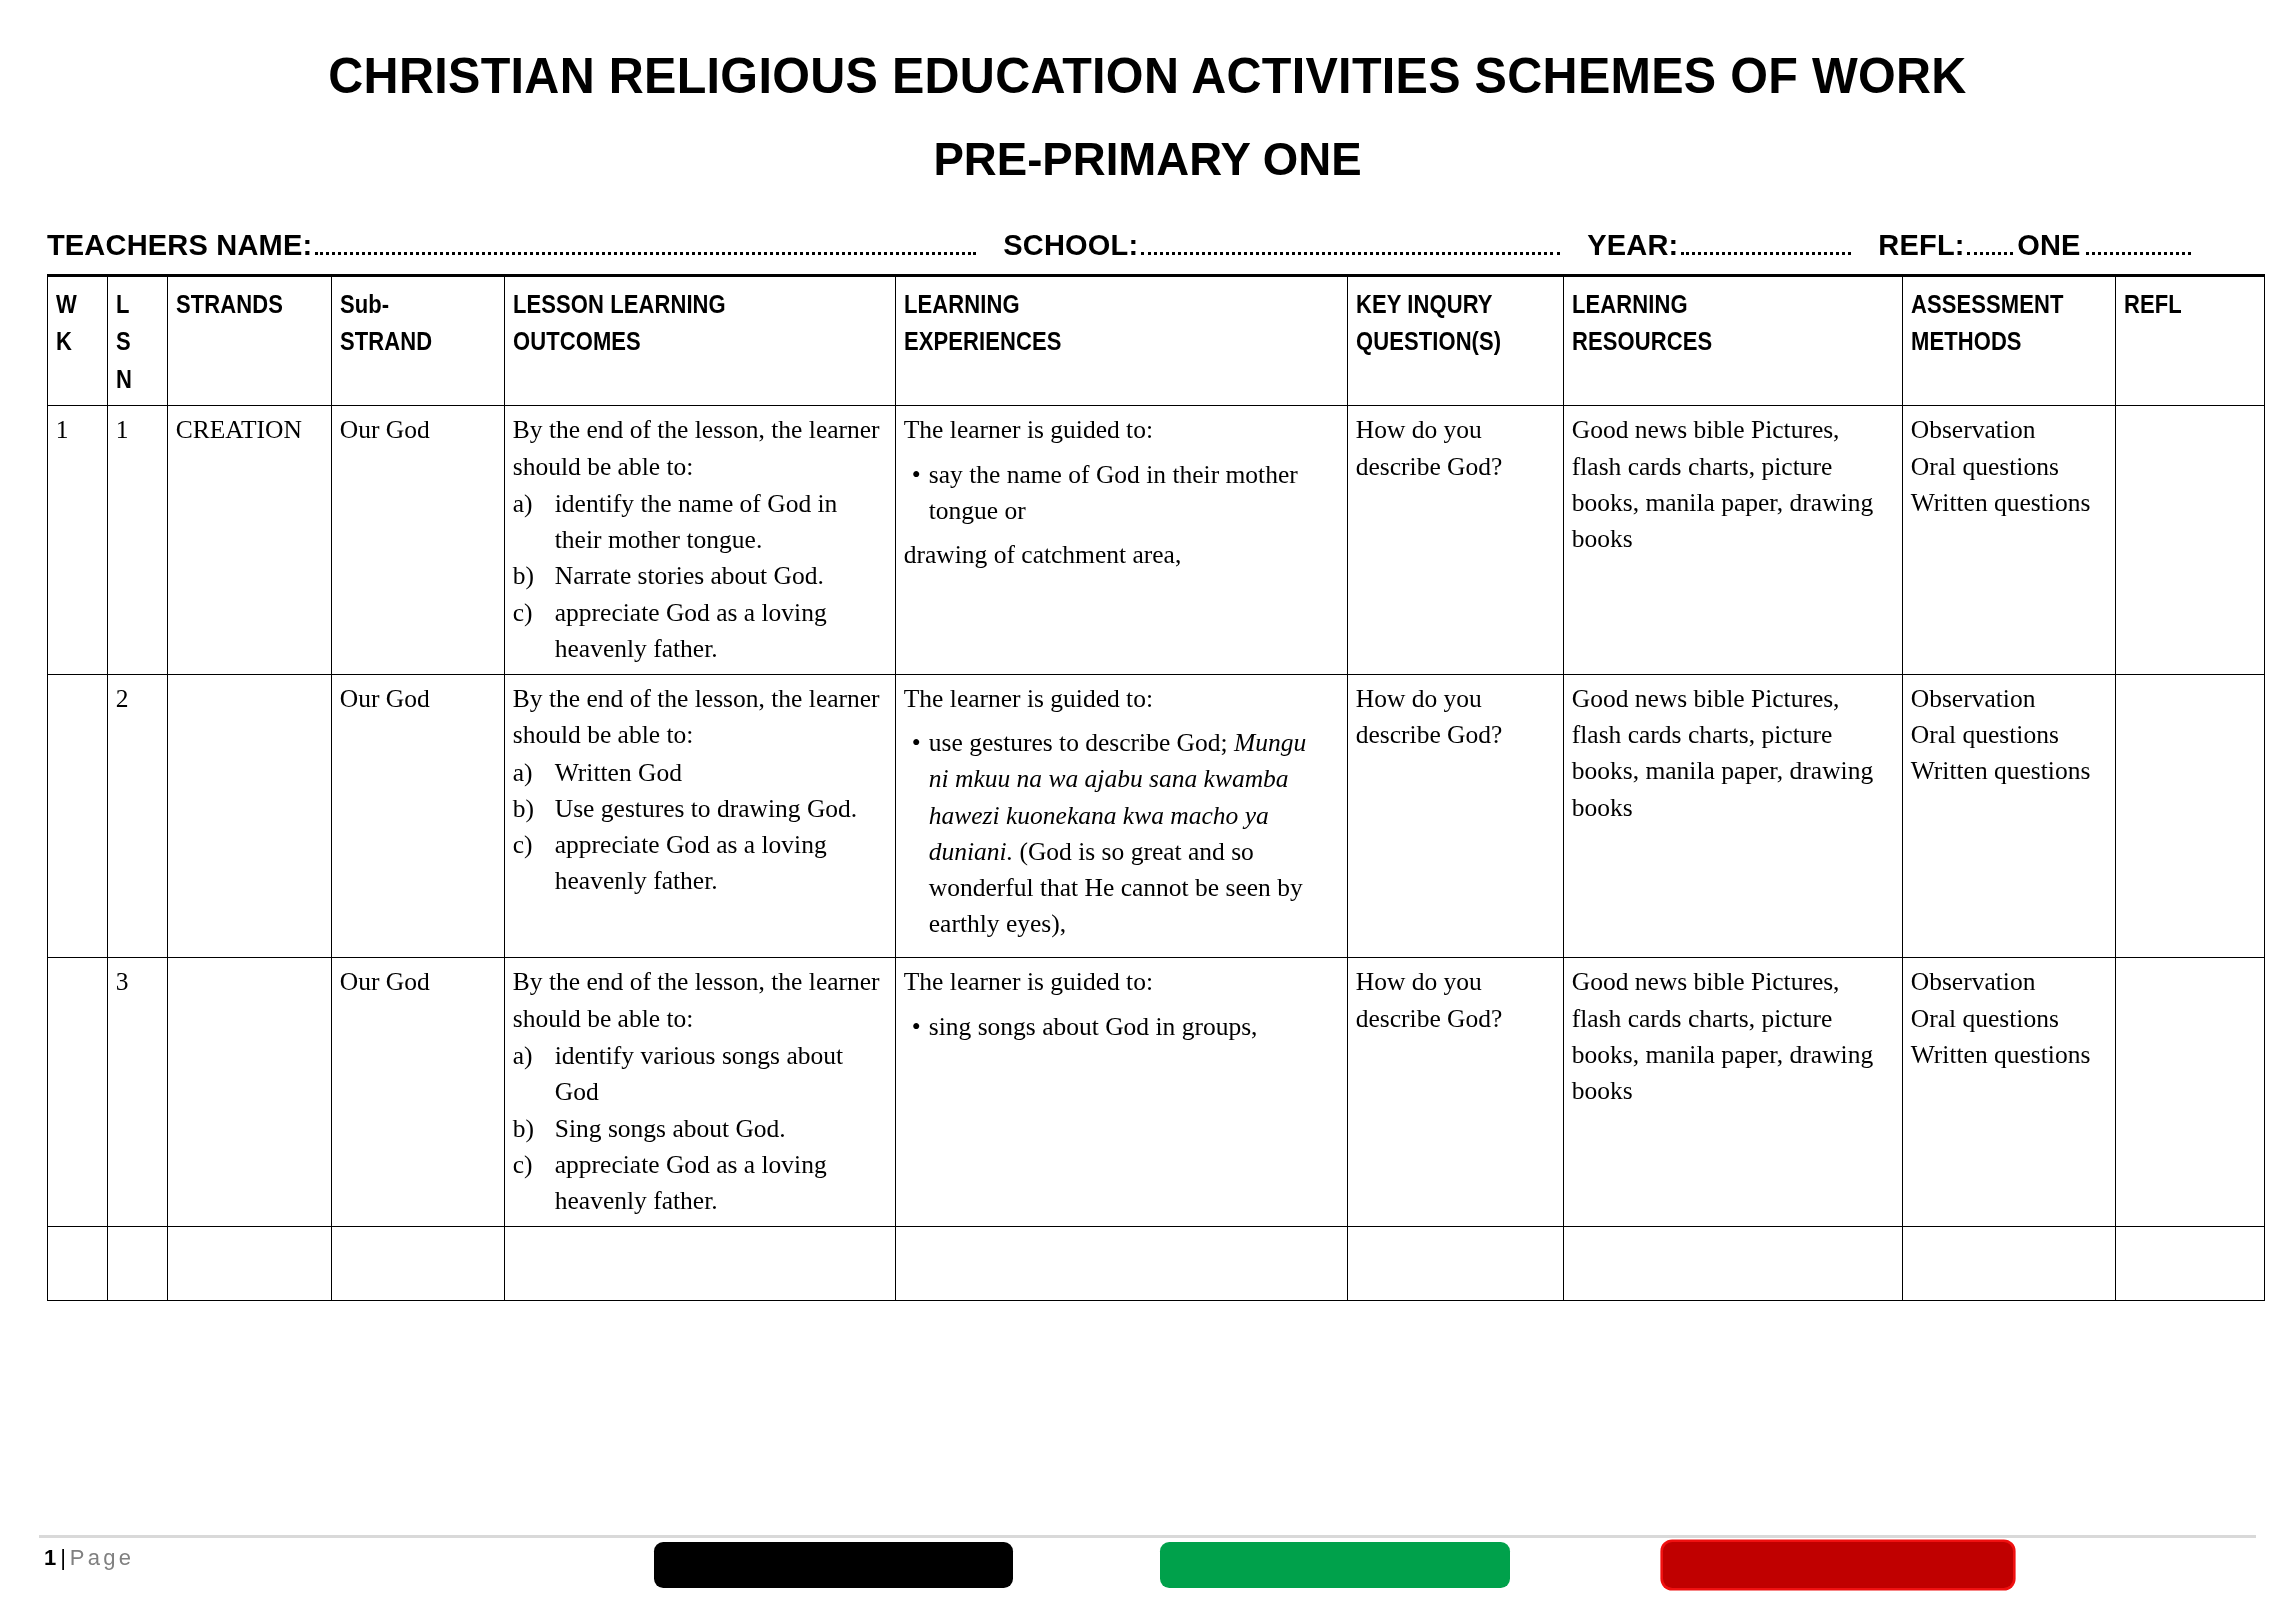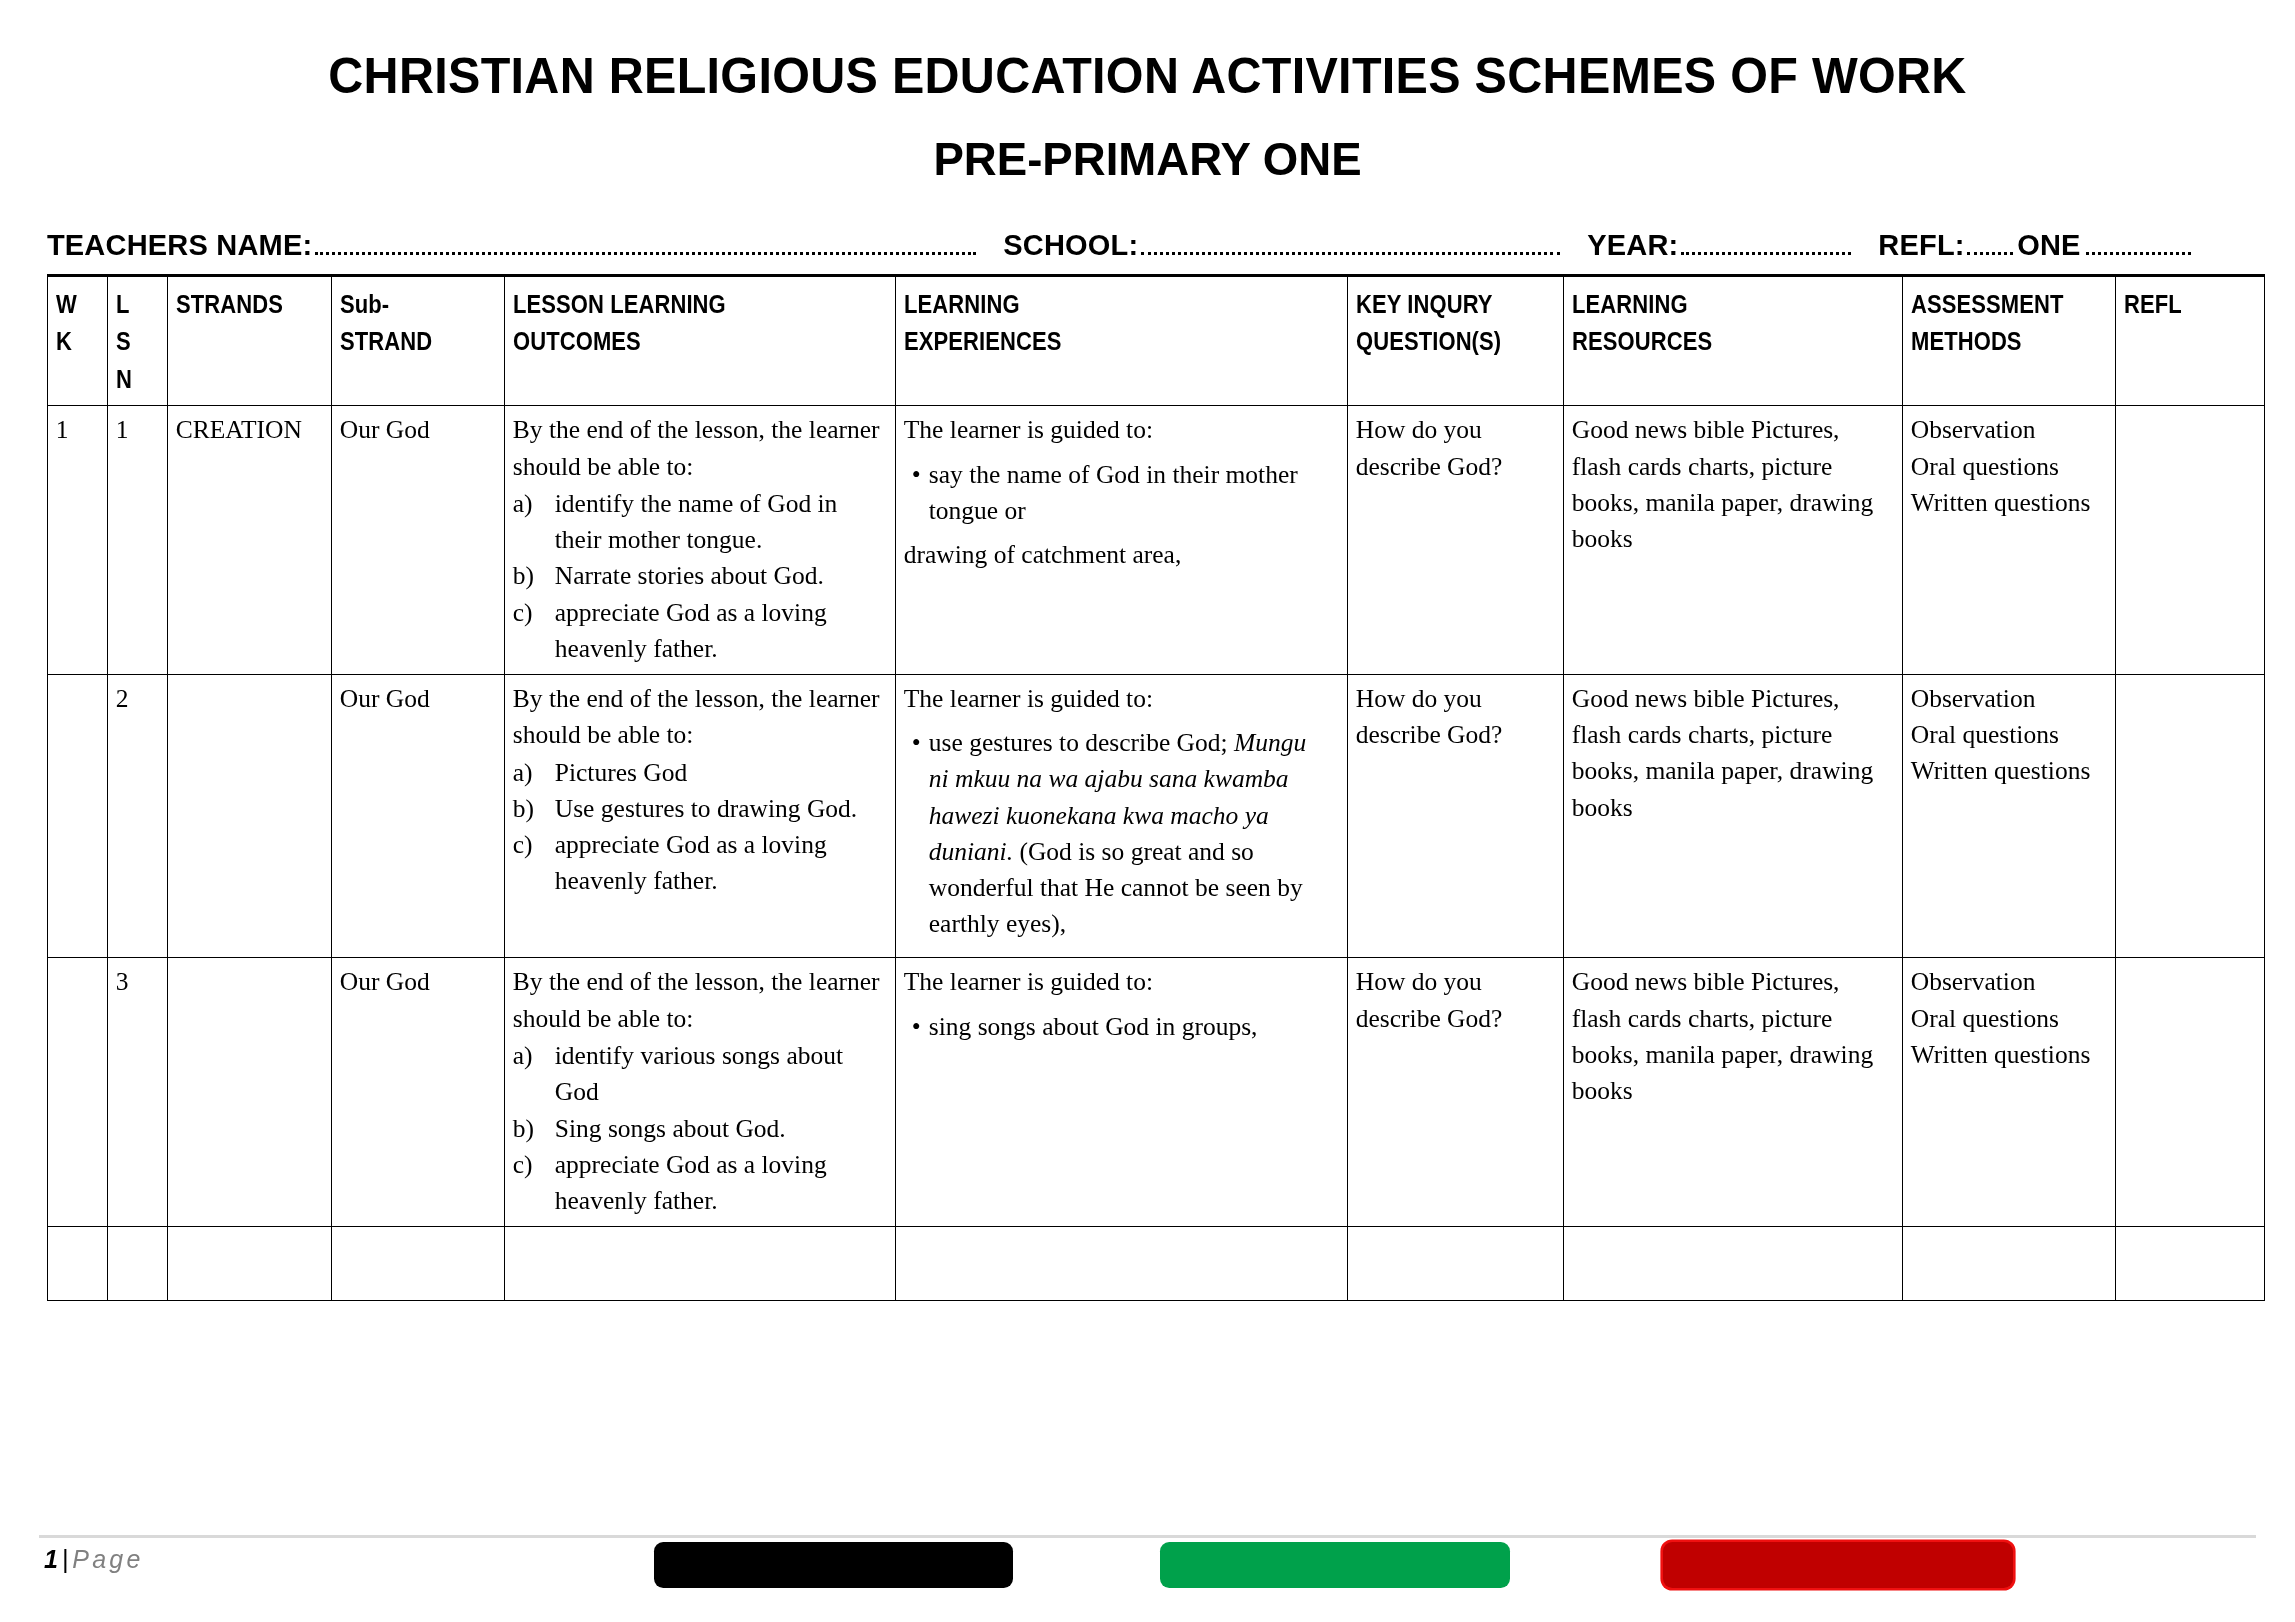--- a/index.html
+++ b/index.html
@@ -190,23 +190,22 @@
     right: 39px;
     top: 23.6px;
     height: 3.3px;
     background: #d9d9d9;
   }
   .page-num {
     position: absolute;
     left: 44px;
     top: 34px;
     font-family: "Liberation Sans", "DejaVu Sans", sans-serif;
-    font-size: 25px;
+    font-size: 22px;
     white-space: nowrap;
-    font-style: italic;
   }
   .page-num .n {
     font-weight: bold;
     color: #000;
   }
   .page-num .sep {
     color: #000;
     padding: 0 3.9px;
   }
   .page-num .lbl {
@@ -352,21 +351,21 @@
         <tr>
           <td></td>
           <td>2</td>
           <td></td>
           <td>Our God</td>
           <td>
             <p class="lead">By the end of the lesson, the learner should be able to:</p>
             <ol class="abc">
               <li>
                 <span class="mk">a)</span>
-                <span class="tx">Pictures God</span>
+                <span class="tx">Written God</span>
               </li>
               <li>
                 <span class="mk">b)</span>
                 <span class="tx">Use gestures to drawing God.</span>
               </li>
               <li>
                 <span class="mk">c)</span>
                 <span class="tx">appreciate God as a loving heavenly father.</span>
               </li>
             </ol>

